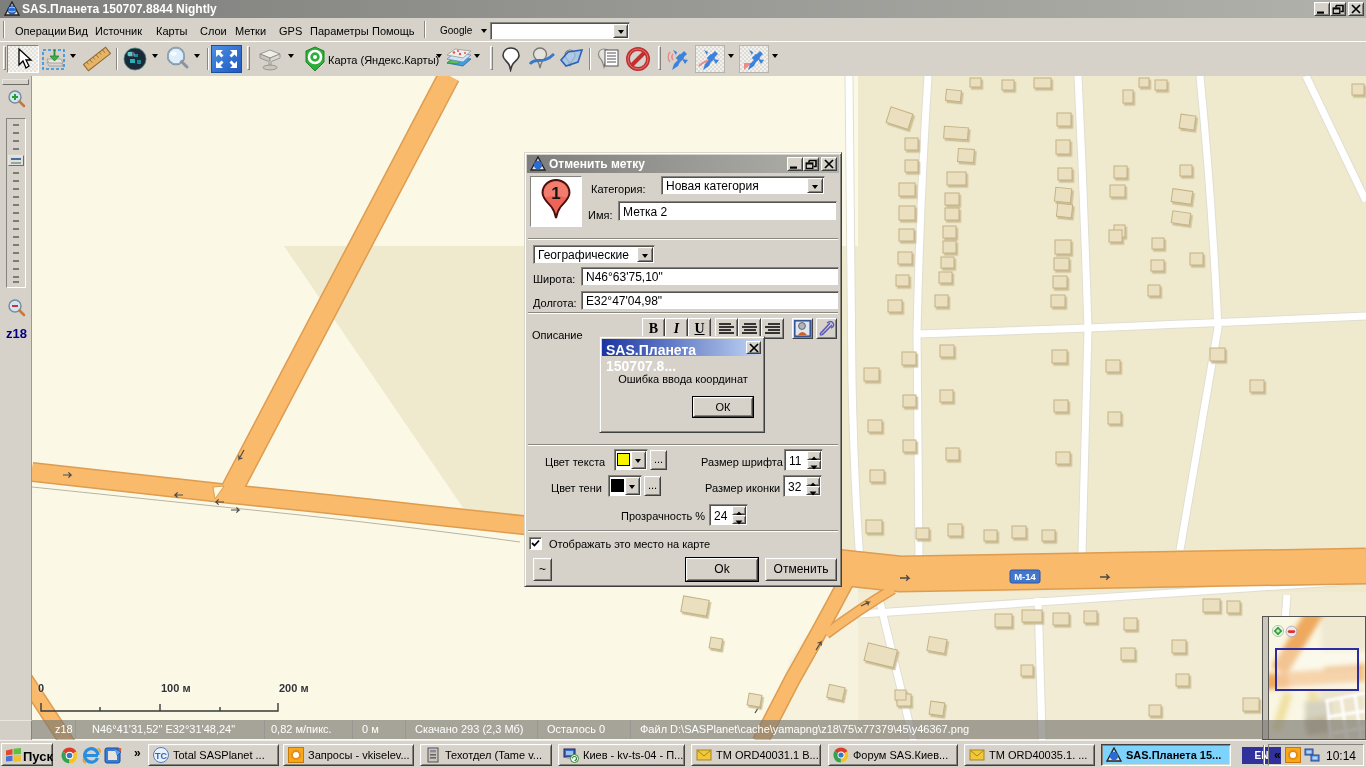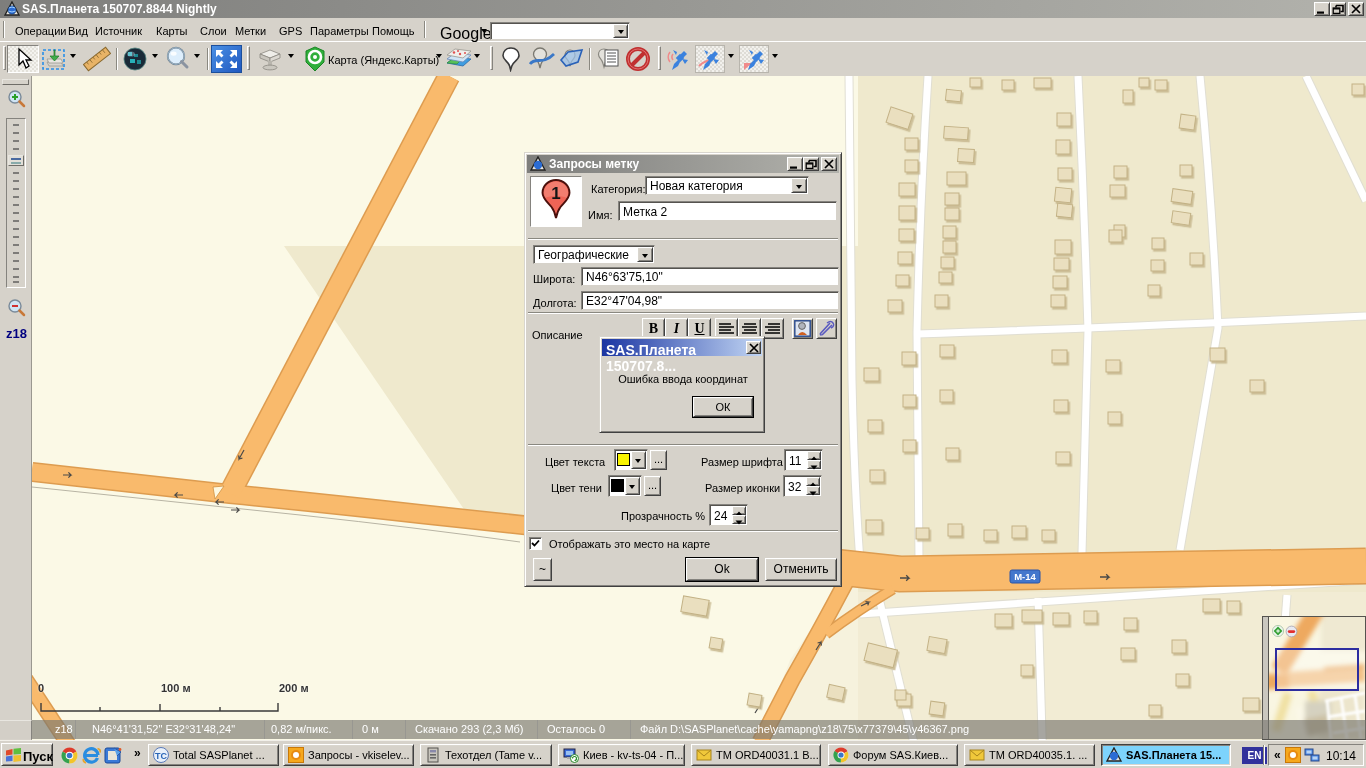--- a/index.html
+++ b/index.html
@@ -68,21 +68,21 @@
   <span class="abs mi" style="left:15px">Операции</span>
       <span class="abs mi" style="left:68px">Вид</span>
       <span class="abs mi" style="left:95px">Источник</span>
       <span class="abs mi" style="left:156px">Карты</span>
       <span class="abs mi" style="left:200px">Слои</span>
       <span class="abs mi" style="left:235px">Метки</span>
       <span class="abs mi" style="left:279px">GPS</span>
       <span class="abs mi" style="left:310px">Параметры</span>
       <span class="abs mi" style="left:372px">Помощь</span>
   <div class="abs etchv" style="left:424px;top:3px;height:17px"></div>
-  <span class="abs" style="left:440px;top:7px;font-size:16px">Google</span>
+  <span class="abs" style="left:440px;top:7px;font-size:10px">Google</span>
   <span class="abs" style="left:481px;top:11px;width:0;height:0;border:3.5px solid transparent;border-top:4px solid #000"></span>
   <div class="abs field" style="left:490px;top:4px;width:140px;height:18px">
     <div class="abs cbtn" style="right:1px;top:1px;width:15px;height:14px">
           <span style="position:absolute;left:4px;top:5px;width:0;height:0;border:3.5px solid transparent;border-top:4px solid #000"></span>
         </div>
   </div>
 </div>
 
 <div id="toolbar" class="abs">
   <div class="grip" style="left:3px"></div>
@@ -557,21 +557,21 @@
   <div class="sep" style="left:598px"></div>
   <span style="left:608px">Файл D:\SASPlanet\cache\yamapng\z18\75\x77379\45\y46367.png</span>
 </div>
 
 <div id="dlg" class="abs dlgframe" style="left:524px;top:152px;width:318px;height:435px;">
   <div class="abs" style="left:2px;top:2px;width:312px;height:18px;background:linear-gradient(90deg,#7e7e7c,#b2b2ac);">
     <svg class="abs" style="left:3px;top:1px" width="16" height="16" viewBox="0 0 16 16">
       <polygon points="8,1 15,14 1,14" fill="#e8e6e0" stroke="#222" stroke-width="1.4"></polygon>
       <circle cx="8" cy="9" r="4.2" fill="#2b6cd4"></circle>
     </svg>
-    <span class="abs" style="left:22px;top:2px;font-weight:bold;font-size:12px;color:#fff">Запросы метку</span>
+    <span class="abs" style="left:22px;top:2px;font-weight:bold;font-size:12px;color:#fff">Отменить метку</span>
     <div class="wbtn btn" style="left:260px;top:2px"><svg width="14" height="12" viewBox="0 0 14 12">
             <rect x="2" y="8.5" width="7" height="2.2" fill="#000"></rect>
           </svg></div>
     <div class="wbtn btn" style="left:276px;top:2px"><svg width="14" height="12" viewBox="0 0 14 12">
             <path d="M5 2.5 h7 v6 h-2.5 M5 2.5 v2" fill="none" stroke="#000" stroke-width="1.6"></path>
             <rect x="2.2" y="5" width="6.6" height="5.4" fill="#d6d2ca" stroke="#000" stroke-width="1.3"></rect>
             <path d="M2.2 5.8 h6.6" stroke="#000" stroke-width="1.4"></path>
           </svg></div>
     <div class="wbtn btn" style="left:294px;top:2px"><svg width="14" height="12" viewBox="0 0 14 12">
             <path d="M3 2 L11 10 M11 2 L3 10" stroke="#000" stroke-width="1.7"></path>
@@ -579,21 +579,21 @@
   </div>
 
   <div class="abs" style="left:5px;top:23px;width:52px;height:51px;background:#fff;border:1px solid;border-color:#85837e #fff #fff #85837e;">
     <svg width="50" height="49" viewBox="0 0 50 49">
       <path d="M25 3 C17.5 3 11.5 8.8 11.5 15.8 C11.5 21.5 16 24.8 20.5 30 C22.8 33 24.2 37 25 41 C25.8 37 27.2 33 29.5 30 C34 24.8 38.5 21.5 38.5 15.8 C38.5 8.8 32.5 3 25 3 Z" fill="#ee6456" stroke="#4a100c" stroke-width="1.9"></path>
       <path d="M25 4.5 C18.5 4.5 13 9.5 13 15.5 C13 17.5 13.6 19.2 14.6 20.8 C19 18.5 31 18.5 35.4 20.8 C36.4 19.2 37 17.5 37 15.5 C37 9.5 31.5 4.5 25 4.5 Z" fill="#f28a7c" opacity="0.65"></path>
       <text x="25" y="22" text-anchor="middle" font-size="17" font-weight="bold" fill="#151515" font-family="Liberation Sans">1</text>
     </svg>
   </div>
   <span class="lbl" style="left:66px;top:30px">Категория:</span>
-  <div class="abs field" style="left:120px;top:23px;width:164px;height:19px">
+  <div class="abs field" style="left:136px;top:23px;width:164px;height:19px">
     <span class="abs" style="left:4px;top:2px;font-size:12px;white-space:nowrap">Новая категория</span>
     <div class="abs cbtn" style="right:1px;top:1px;width:16px;height:15px">
           <span style="position:absolute;left:4px;top:6px;width:0;height:0;border:3.5px solid transparent;border-top:4px solid #000"></span>
         </div>
   </div>
   <span class="lbl" style="left:63px;top:56px">Имя:</span>
   <div class="abs field" style="left:93px;top:48px;width:219px;height:20px">
     <span class="abs" style="left:4px;top:3px;font-size:12px">Метка 2</span>
   </div>
   <div class="abs etchh" style="left:3px;top:85px;width:310px"></div>
@@ -808,21 +808,21 @@
     <span class="tt">TM ORD40035.1. ...</span>
   </div>
   <div class="task" style="left:1101px;width:130px;background:#7dd3fc;border-color:#404040 #fff #fff #404040;box-shadow:inset 1px 1px 0 #85837e, inset -1px -1px 0 #d9d6ce;font-weight:bold">
     <svg class="ic" viewBox="0 0 16 16">
           <polygon points="8,1 15,14 1,14" fill="#e8e6e0" stroke="#222" stroke-width="1.4"></polygon>
           <circle cx="8" cy="9" r="4.2" fill="#2b6cd4"></circle>
         </svg>
     <span class="tt">SAS.Планета 15...</span>
   </div>
 
-  <div class="abs" style="left:1242px;top:6px;width:25px;height:17px;background:#31319c;color:#fff;font-weight:bold;font-size:10px;text-align:center;line-height:17px">EN</div>
+  <div class="abs" style="left:1242px;top:6px;width:39px;height:17px;background:#31319c;color:#fff;font-weight:bold;font-size:10px;text-align:center;line-height:17px">EN</div>
   <div class="abs etchv" style="left:1263px;top:4px;height:20px"></div>
   <div class="abs" style="left:1268px;top:3px;width:96px;height:22px;border:1px solid;border-color:#85837e #fff #fff #85837e;">
     <span class="abs" style="left:5px;top:3px;font-weight:bold;font-size:12px">«</span>
     <div class="abs" style="left:16px;top:2px;width:16px;height:16px;background:#f6a81c;border:1px solid #c87808">
           <div style="margin:2px;width:10px;height:10px;background:#fff;border-radius:6px;border:2px solid #e88a10"></div>
         </div>
     <svg class="abs" style="left:35px;top:2px" width="16" height="16" viewBox="0 0 16 16">
           <rect x="1" y="2" width="8" height="6" fill="#4a8ae8" stroke="#2a4a8a"></rect>
           <rect x="7" y="8" width="8" height="6" fill="#4a8ae8" stroke="#2a4a8a"></rect>
           <rect x="2.5" y="3.5" width="5" height="3" fill="#b8d4f4"></rect>

